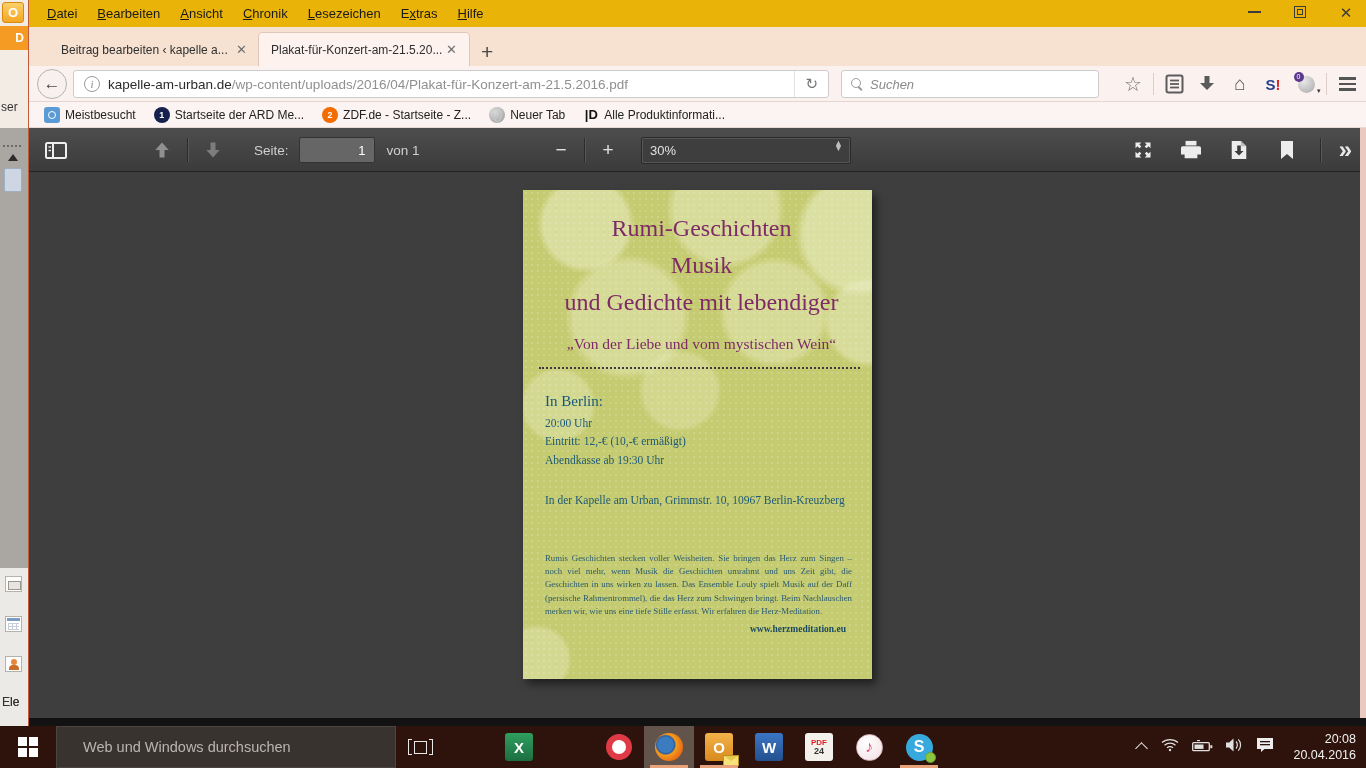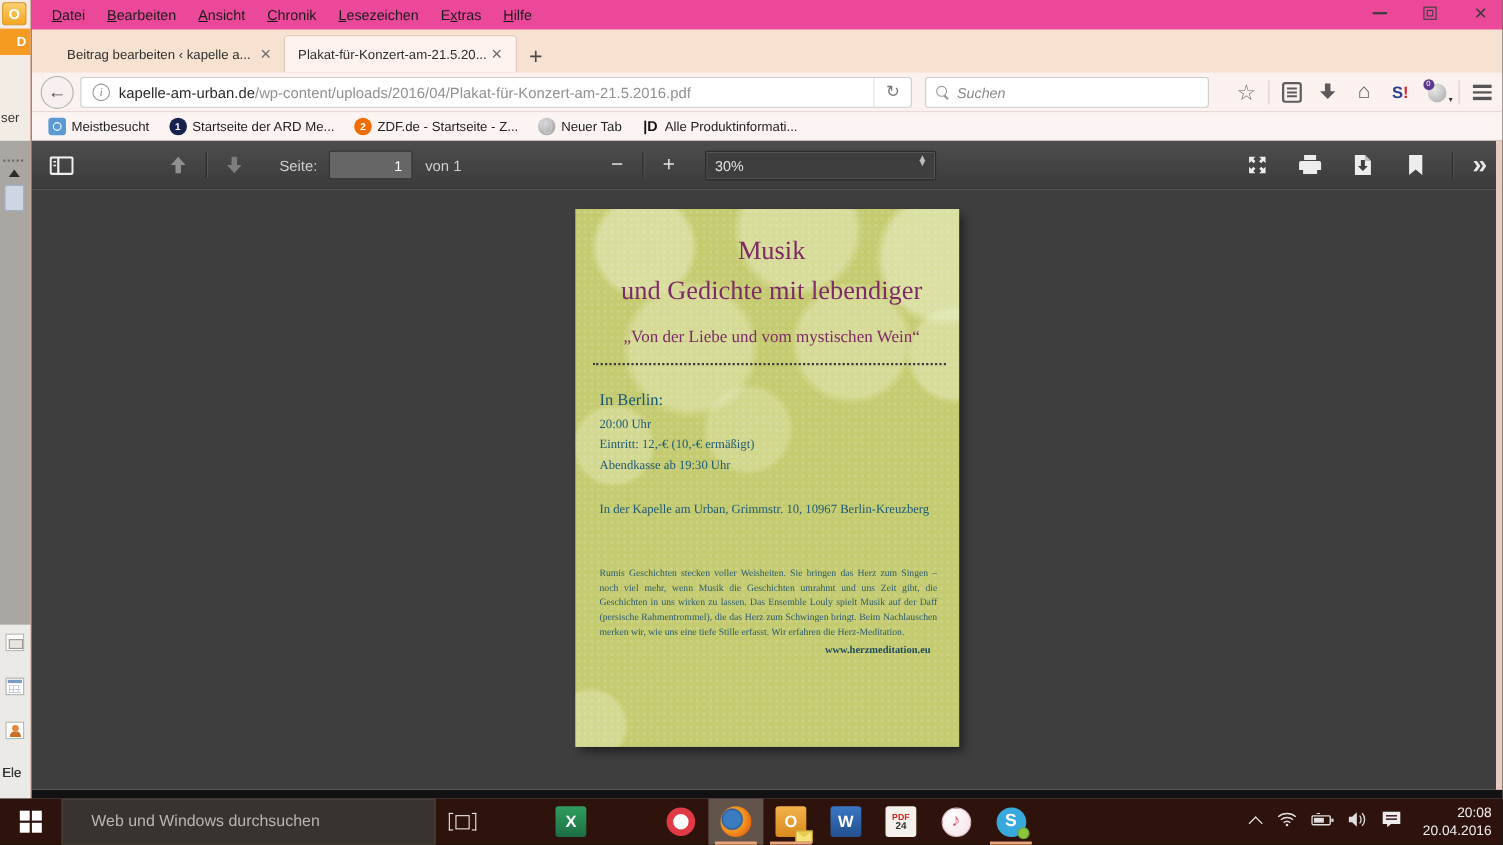--- a/index.html
+++ b/index.html
@@ -29,21 +29,21 @@
     background:repeating-linear-gradient(90deg,#c4cdd8 0 1px,transparent 1px 4px), repeating-linear-gradient(#c4cdd8 0 1px,transparent 1px 3px); }
   .bgw-per { top:88px; }
   .bgw-per::before { content:""; position:absolute; left:5px; top:2px; width:6px; height:6px; border-radius:50%; background:#e8883c; }
   .bgw-per::after { content:""; position:absolute; left:3px; top:8px; width:10px; height:5px; border-radius:4px 4px 0 0; background:#c96f2a; }
   .bgw-ele { position:absolute; left:2px; top:695px; font-size:12px; color:#333; }
 
   
   .firefox { position:absolute; left:28px; top:0; width:1338px; height:726px; background:#f9e6d4; border-left:1px solid #c05a3a; }
 
   
-  .titlebar { position:relative; height:27px; background:#ec4899; }
+  .titlebar { position:relative; height:27px; background:#eab308; }
   .menubar { position:absolute; left:10px; top:3px; display:flex; gap:4px; }
   .menu-item { font-size:13px; color:#1a1a1a; padding:3px 8px; cursor:default; }
   .menu-item u { text-decoration:underline; }
   .win-controls { position:absolute; right:10px; top:4px; display:flex; gap:26px; align-items:center; }
   .wc { width:20px; height:16px; display:flex; align-items:center; justify-content:center; }
   .wc-min-bar { width:13px; height:2px; background:#3c3c3c; }
   .wc-restore { width:12px; height:12px; border:1px solid #3c3c3c; display:flex; align-items:center; justify-content:center; }
   .wc-restore span { width:6px; height:6px; border:1px solid #3c3c3c; display:block; }
   .wc-close-x { font-size:15px; color:#3c3c3c; line-height:1; }
 
@@ -391,20 +391,21 @@
         <span class="pt-sep"></span>
         <span class="chev2">»</span>
       </div>
     </div>
 
     <div class="viewer">
       <div class="poster">
         <div class="lace"></div>
         <div class="poster-inner">
           <div class="p-title">
+            <div>Rumi-Geschichten</div>
             <div>Musik</div>
             <div>und Gedichte mit lebendiger</div>
           </div>
           <div class="p-sub">„Von der Liebe und vom mystischen Wein“</div>
           <div class="p-dots"></div>
           <div class="p-city">In Berlin:</div>
           <div class="p-line">20:00 Uhr</div>
           <div class="p-line">Eintritt: 12,-€ (10,-€ ermäßigt)</div>
           <div class="p-line">Abendkasse ab 19:30 Uhr</div>
           <div class="p-venue">In der Kapelle am Urban, Grimmstr. 10, 10967 Berlin-Kreuzberg</div>

